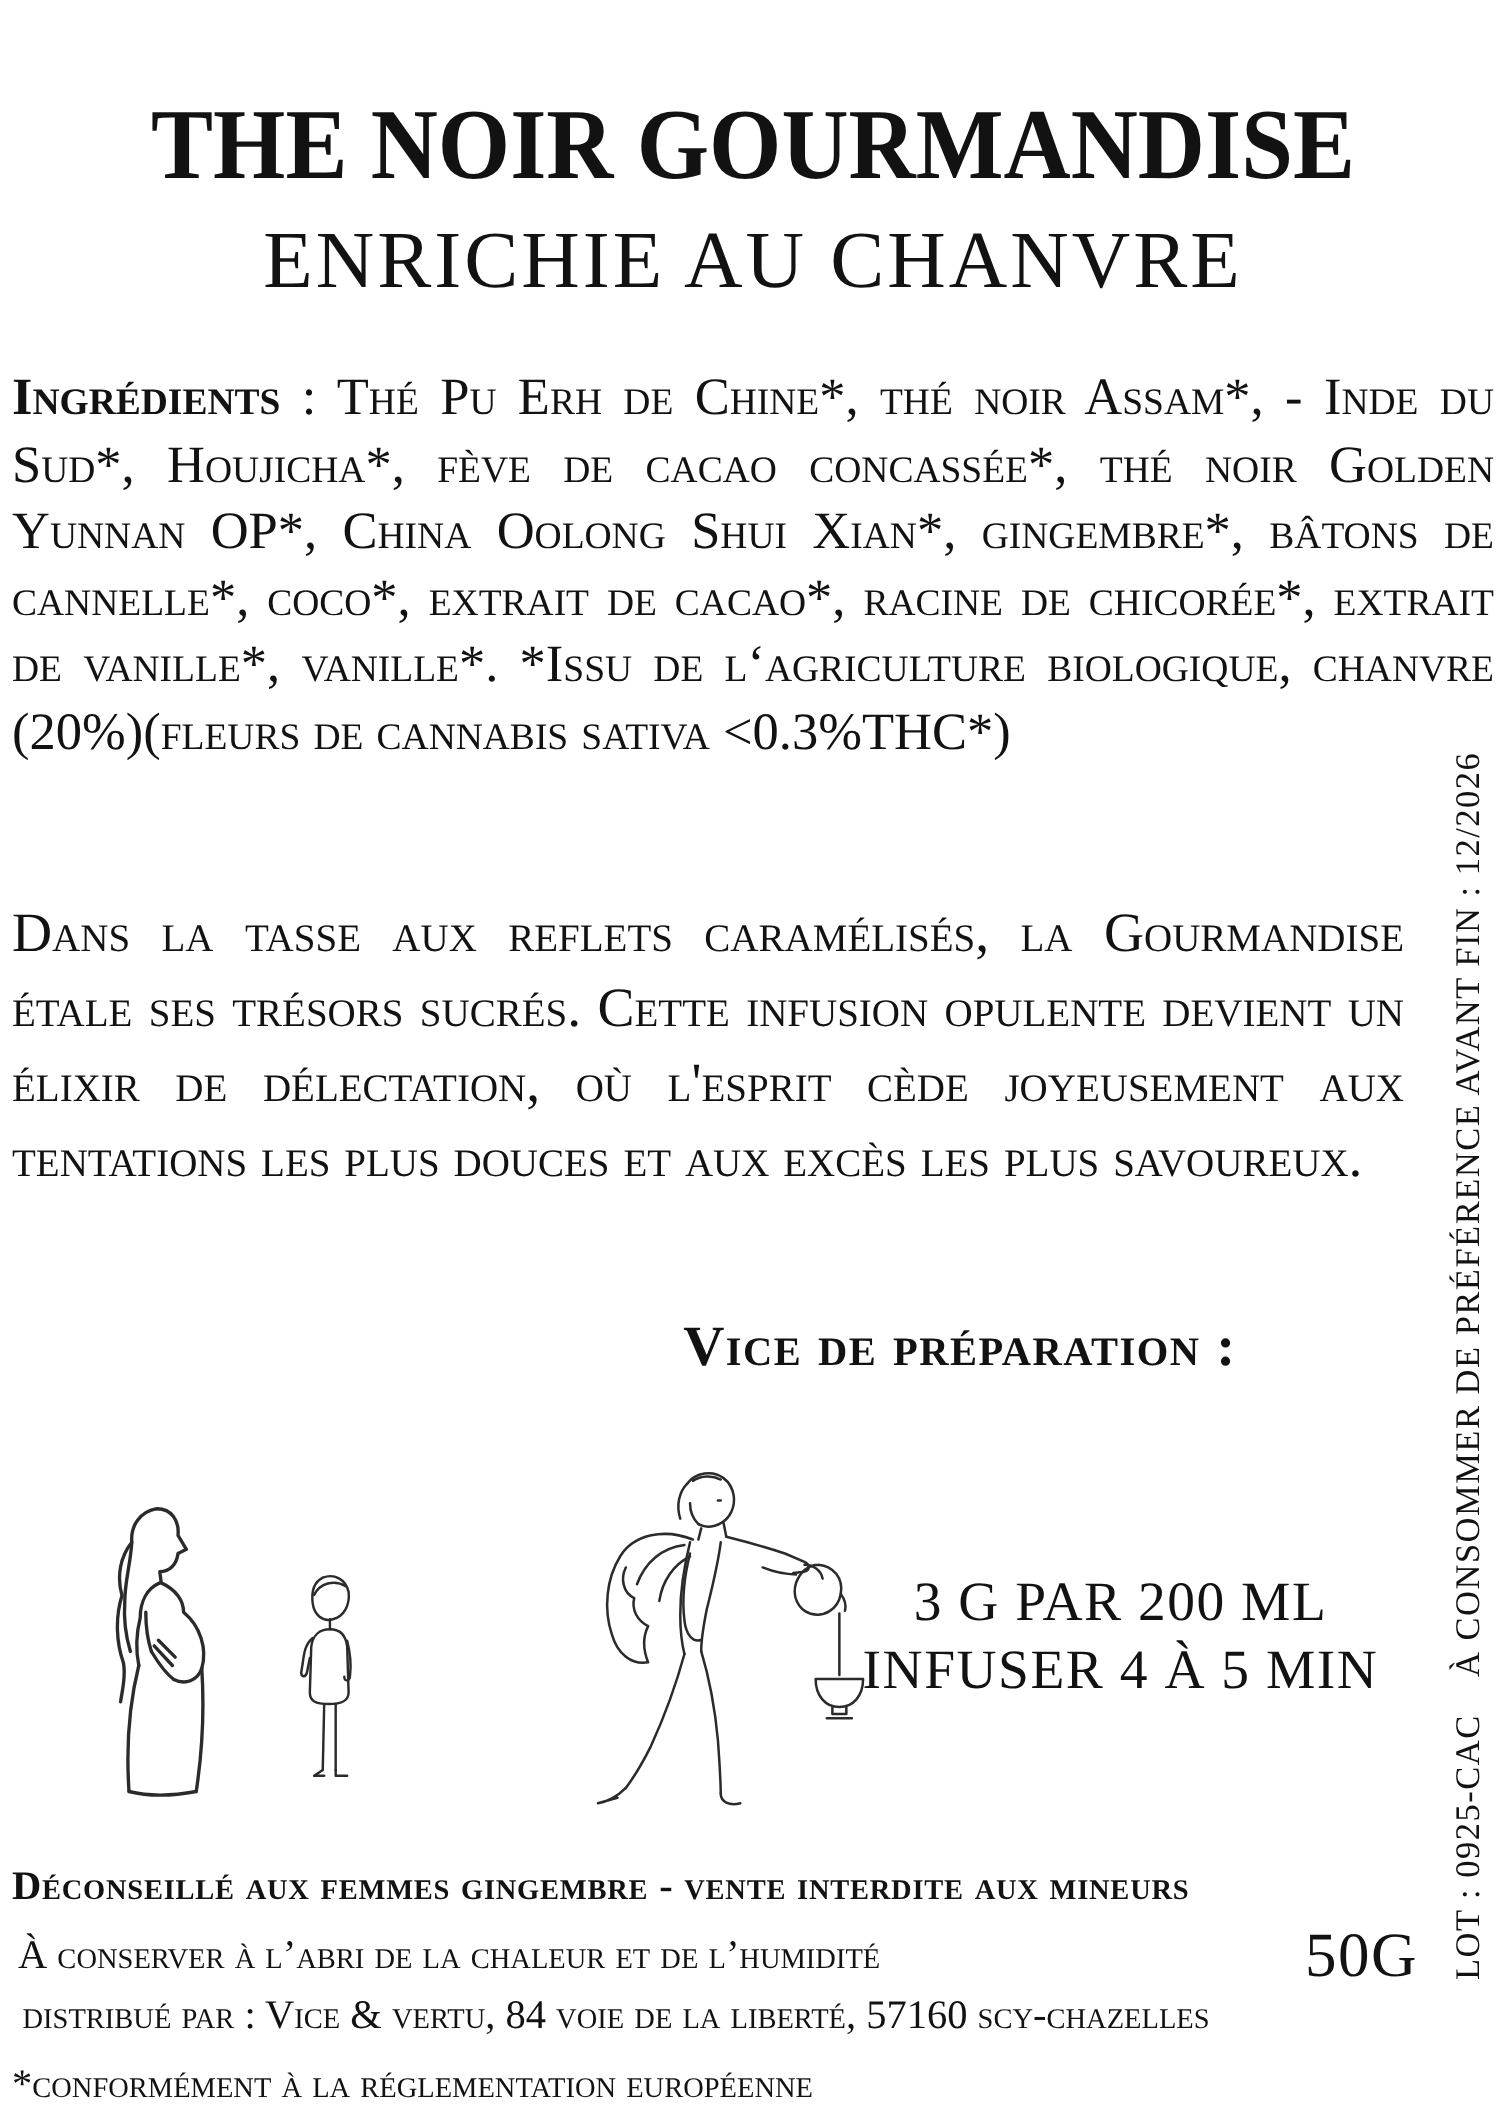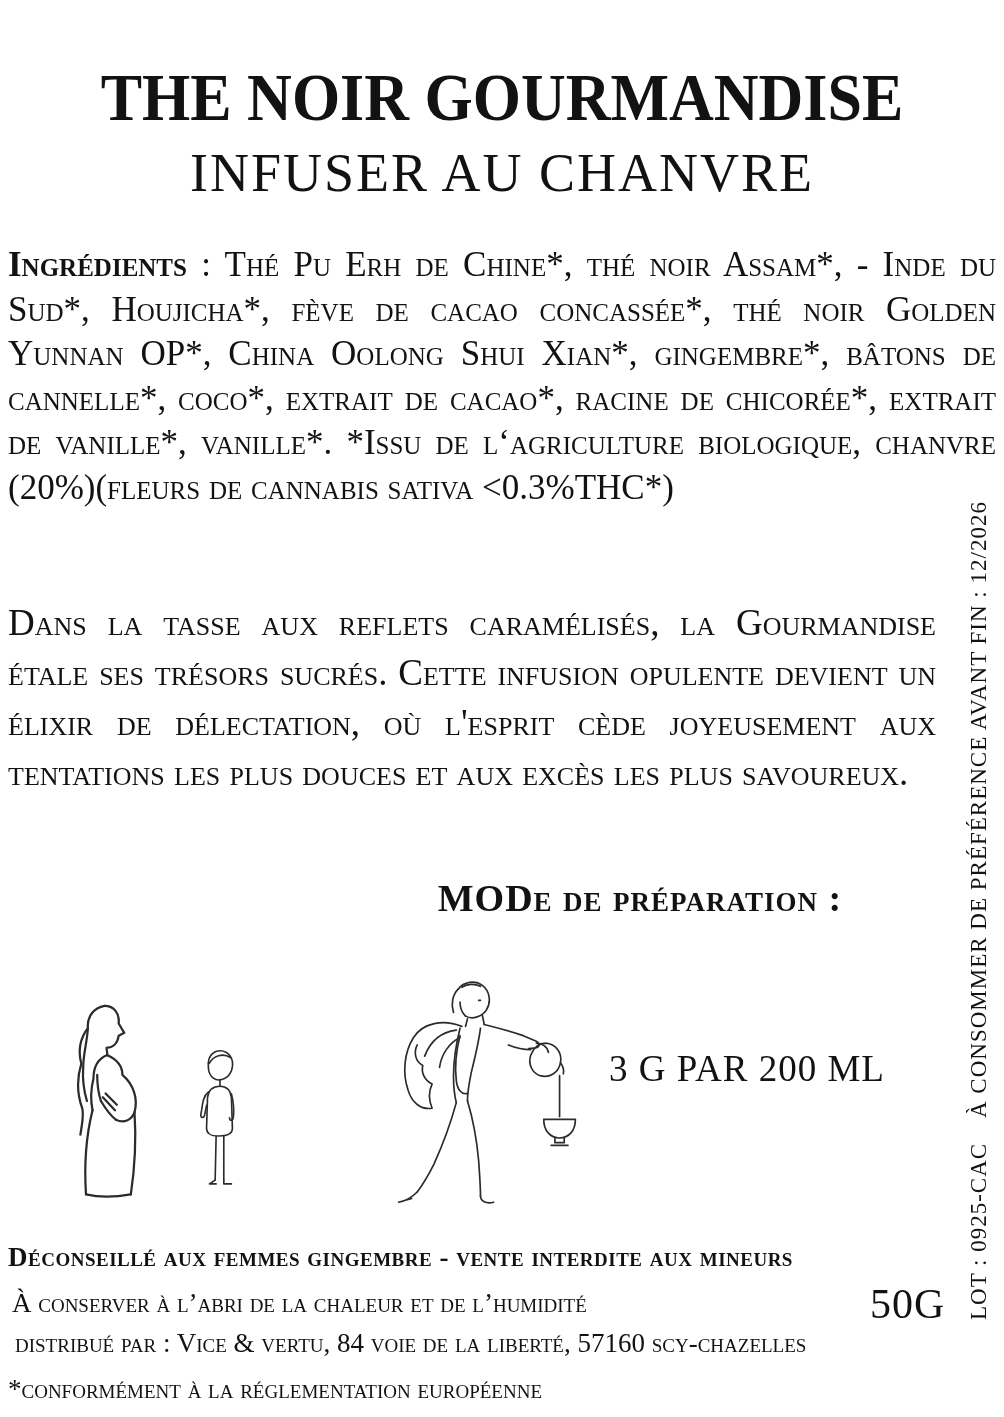--- a/index.html
+++ b/index.html
@@ -77,27 +77,27 @@
 
   .net-weight {
     position:absolute; left:870px; top:1280px;
     font-size:42px; letter-spacing:1px;
   }
 </style>
 </head>
 <body>
 
 <div class="title1 sc">THE NOIR GOURMANDISE</div>
-<div class="title2 sc">INFUSER AU CHANVRE</div>
+<div class="title2 sc">ENRICHIE AU CHANVRE</div>
 
 <p class="ingredients sc"><span class="head">Ingrédients</span><span> : </span><span>Thé Pu Erh de Chine*, thé noir Assam*, - Inde du Sud*, Houjicha*, fève de cacao concassée*, thé noir Golden Yunnan OP*, China Oolong Shui Xian*, gingembre*, bâtons de cannelle*, coco*, extrait de cacao*, racine de chicorée*, extrait de vanille*, vanille*. *Issu de l‘agriculture biologique, chanvre (20%)(fleurs de cannabis sativa &lt;0.3%THC*)</span></p>
 
 <p class="description sc">Dans la tasse aux reflets caramélisés, la Gourmandise étale ses trésors sucrés. Cette infusion opulente devient un élixir de délectation, où l'esprit cède joyeusement aux tentations les plus douces et aux excès les plus savoureux.</p>
 
-<div class="prep-heading sc">MODe de préparation :</div>
+<div class="prep-heading sc">Vice de préparation :</div>
 
 <div class="figure fig-woman">
   <svg viewBox="0 0 90 220" stroke-width="2.4">
     <path d="M50,8 C38,10 31,20 32,32 C24,42 21,56 25,70 C20,86 21,104 26,118 C28,128 25,138 24,146"></path>
     <path d="M32,32 C31,48 27,60 27,74 C26,88 28,100 31,110"></path>
     <path d="M50,8 C60,8 66,16 65,27 L71,37 L65,40 C64,48 59,53 52,53 L53,61"></path>
     <path d="M53,61 C64,66 69,74 69,82 C81,92 86,108 82,122 C79,131 70,134 62,130"></path>
     <path d="M46,110 C52,120 58,127 62,130"></path>
     <path d="M48,106 L61,120 M51,102 L63,114"></path>
     <path d="M52,61 C43,65 38,74 38,86 C35,98 35,110 37,120"></path>
@@ -143,20 +143,21 @@
     <path d="M86,68 C82,84 80,100 82,116 C83,126 88,132 94,130"></path>
     <path d="M94,138 C100,158 104,180 106,202 C107,216 108,230 108,240"></path>
     <path d="M82,140 C76,162 68,184 58,206 C52,218 46,228 40,236"></path>
     <path d="M108,240 C108,246 114,249 122,247"></path>
     <path d="M40,236 C34,242 26,246 20,247 L34,243"></path>
   </svg>
 </div>
 
 <div class="prep-text">
   <div>3 G PAR 200 ML</div>
+  <div>INFUSER 4 À 5 MIN</div>
 </div>
 
 <div class="warn-bold sc">Déconseillé aux femmes gingembre - vente interdite aux mineurs</div>
 <div class="warn-storage sc">À conserver à l’abri de la chaleur et de l’humidité</div>
 <div class="warn-distrib sc">distribué par : Vice &amp; vertu, 84 voie de la liberté, 57160 scy-chazelles</div>
 <div class="warn-regul sc">*conformément à la réglementation européenne</div>
 
 <div class="vtext best-before">À CONSOMMER DE PRÉFÉRENCE AVANT FIN : 12/2026</div>
 <div class="vtext lot-number">LOT : 0925-CAC</div>
 

